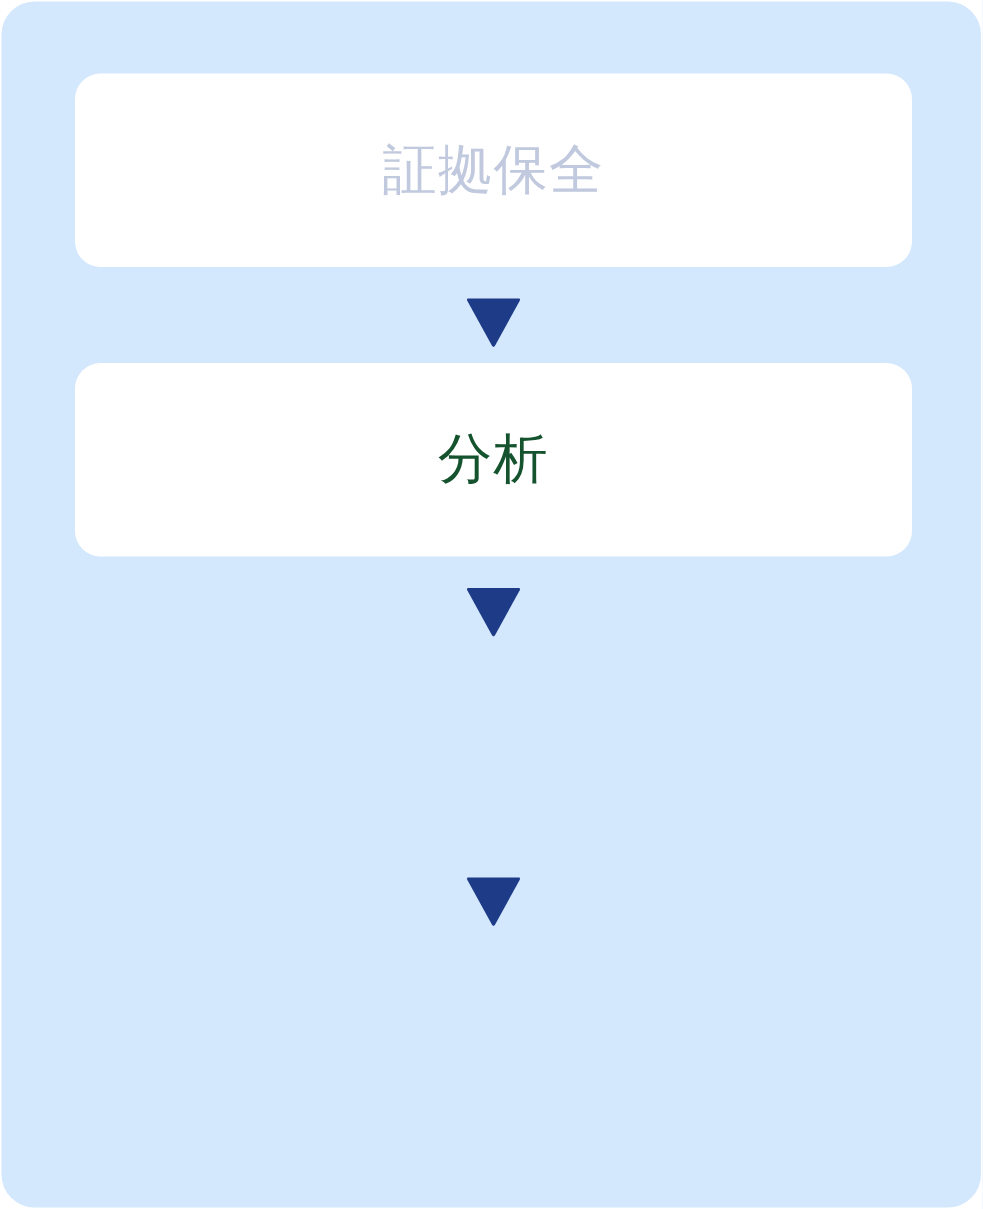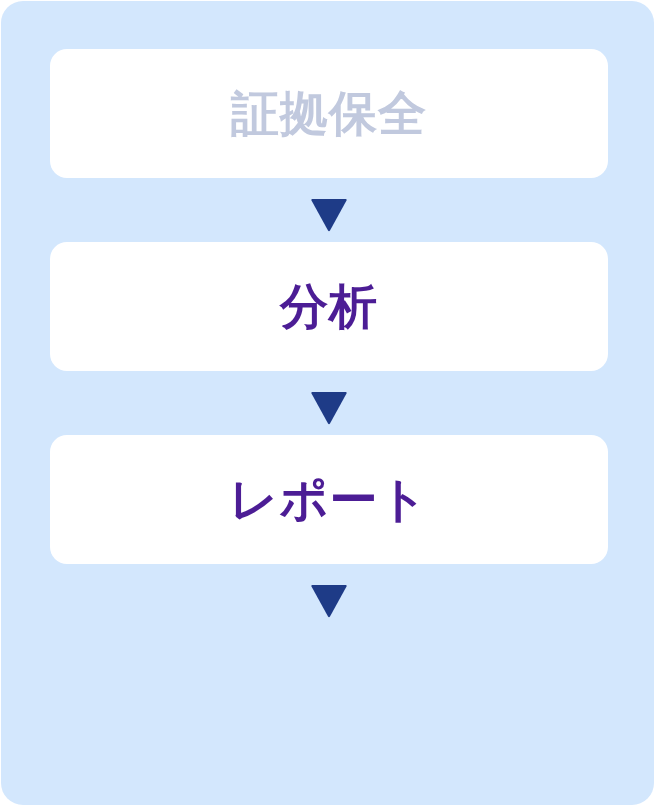--- a/index.html
+++ b/index.html
@@ -7,23 +7,23 @@
            font-family: "DejaVu Sans", "Liberation Sans", sans-serif; }
     .panel {
       position: absolute; left: 1px; top: 1px; width: 653px; height: 804px;
       background: #d3e7fd; border-radius: 22px;
     }
     .step {
       position: absolute; left: 49px; width: 558px; height: 129px;
       background: #ffffff; border-radius: 17px;
       display: flex; align-items: center; justify-content: center;
     }
-    .step-label { font-size: 48px; font-weight: bold; letter-spacing: 1px; }
+    .step-label { font-size: 36px; font-weight: normal; letter-spacing: 1px; }
     .step.muted .step-label { color: #c1c9de; }
-    .step.active .step-label { color: #4c1d95; }
+    .step.active .step-label { color: #14532d; }
     .arrow {
       position: absolute; left: 309px; width: 38px; height: 34px;
     }
     .arrow svg { display: block; }
   </style>
 </head>
 <body>
 
 <div class="panel">
 
@@ -40,23 +40,20 @@
   <div class="step active" style="top:241px;">
     <span class="step-label">分析</span>
   </div>
 
   <div class="arrow" style="top:390px;">
     <svg width="38" height="34" viewBox="0 0 38 34">
         <path d="M2 1 L36 1 Q37 1 36.5 2.5 L20 32.5 Q19 34 18 32.5 L1.5 2.5 Q1 1 2 1 Z" fill="#1e3b87"></path>
       </svg>
   </div>
 
-  <div class="step active" style="top:434px;">
-    <span class="step-label">レポート</span>
-  </div>
 
   <div class="arrow" style="top:583px;">
     <svg width="38" height="34" viewBox="0 0 38 34">
         <path d="M2 1 L36 1 Q37 1 36.5 2.5 L20 32.5 Q19 34 18 32.5 L1.5 2.5 Q1 1 2 1 Z" fill="#1e3b87"></path>
       </svg>
   </div>
 
 
 </div>
 

